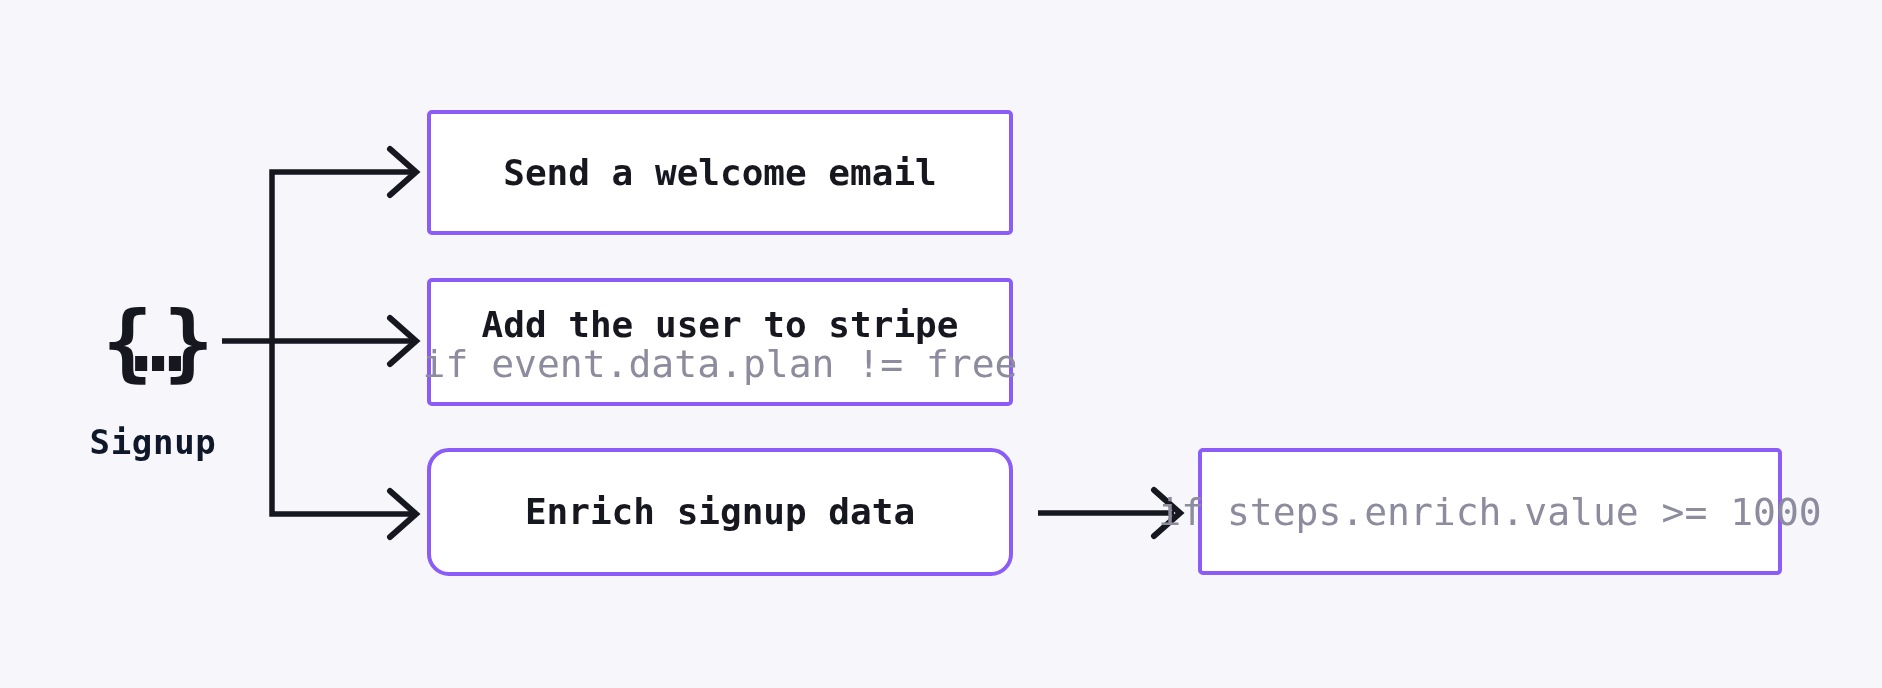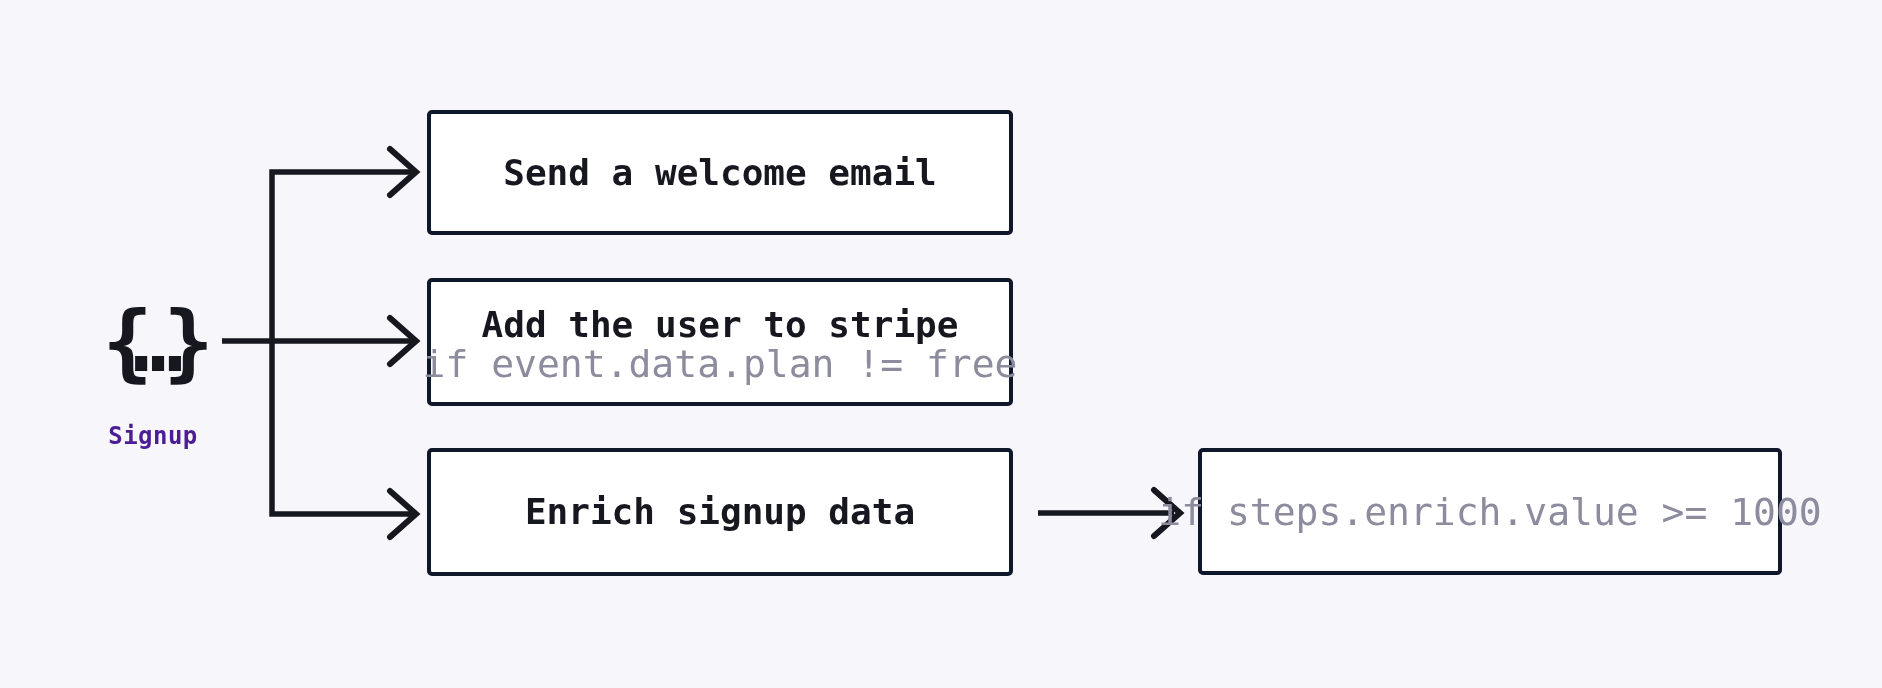--- a/index.html
+++ b/index.html
@@ -51,30 +51,30 @@
     letter-spacing: -0.24em;
     text-indent: -0.12em;
     white-space: nowrap;
   }
   .event-label {
     position: absolute;
     left: 48px;
     top: 422px;
     width: 210px;
     text-align: center;
-    color: #4c1d95;
+    color: #0f172a;
     font-weight: bold;
-    font-size: 24px;
+    font-size: 34px;
     letter-spacing: 0.02em;
   }
   .node {
     position: absolute;
     box-sizing: border-box;
     background: #ffffff;
-    border: 4px solid #0f172a;
+    border: 4px solid #8b5cf6;
     border-radius: 5px;
     display: flex;
     flex-direction: column;
     align-items: center;
     justify-content: center;
   }
   .node-title {
     color: #17171f;
     font-weight: bold;
     font-size: 36px;
@@ -83,21 +83,21 @@
   }
   .node-condition {
     color: #8c8c9e;
     font-weight: normal;
     font-size: 38px;
     line-height: 34px;
     white-space: nowrap;
   }
   #node-welcome { left: 427px; top: 110px; width: 586px; height: 125px; }
   #node-stripe  { left: 427px; top: 278px; width: 586px; height: 128px; }
-  #node-enrich  { left: 427px; top: 448px; width: 586px; height: 128px; }
+  #node-enrich  { left: 427px; top: 448px; width: 586px; height: 128px; border-radius: 22px; }
   #node-notify  { left: 1198px; top: 448px; width: 584px; height: 127px; }
 </style>
 </head>
 <body>
 
 <div id="canvas">
 
   <svg id="arrows" viewBox="0 0 1882 688" xmlns="http://www.w3.org/2000/svg">
 
     <path class="shaft" d="M222 341 H412"></path>

